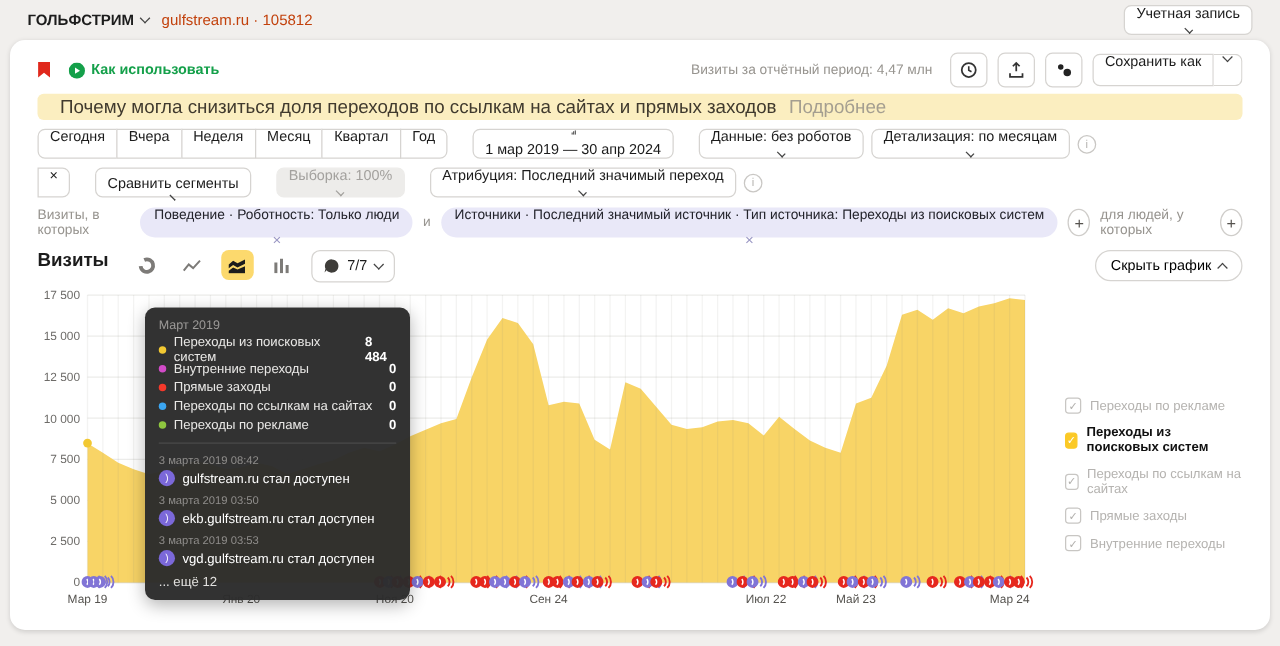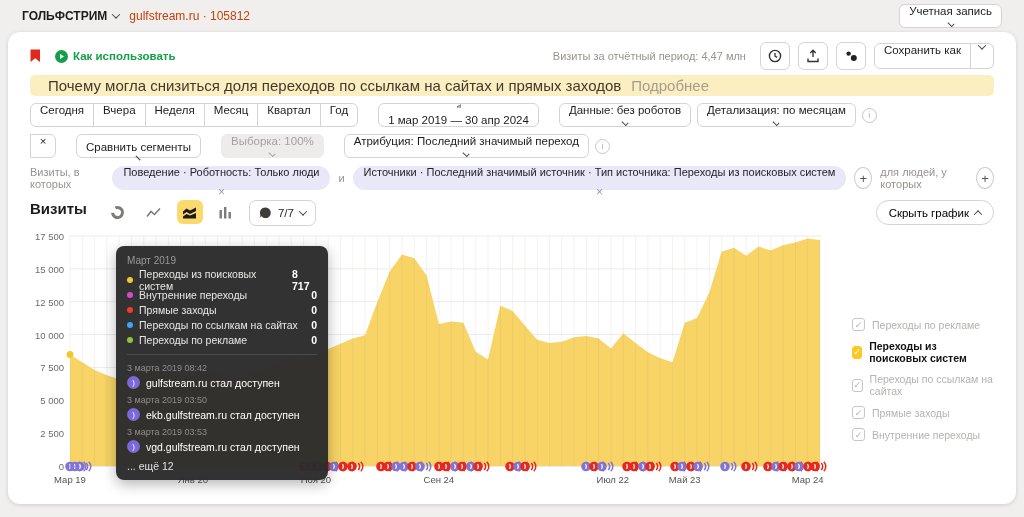--- a/index.html
+++ b/index.html
@@ -339,21 +339,21 @@
           <span class="lab">Внутренние переходы</span>
         </div>
       </div>
 
     <div class="tip">
       <div class="t">Март 2019</div>
       <div id="tiprows">
           <div class="trow">
             <span class="dot" style="background:#f2c832"></span>
             <span>Переходы из поисковых систем</span>
-            <span class="v">8 717</span>
+            <span class="v">8 484</span>
           </div>
           <div class="trow">
             <span class="dot" style="background:#d24bc8"></span>
             <span>Внутренние переходы</span>
             <span class="v">0</span>
           </div>
           <div class="trow">
             <span class="dot" style="background:#f5392b"></span>
             <span>Прямые заходы</span>
             <span class="v">0</span>

